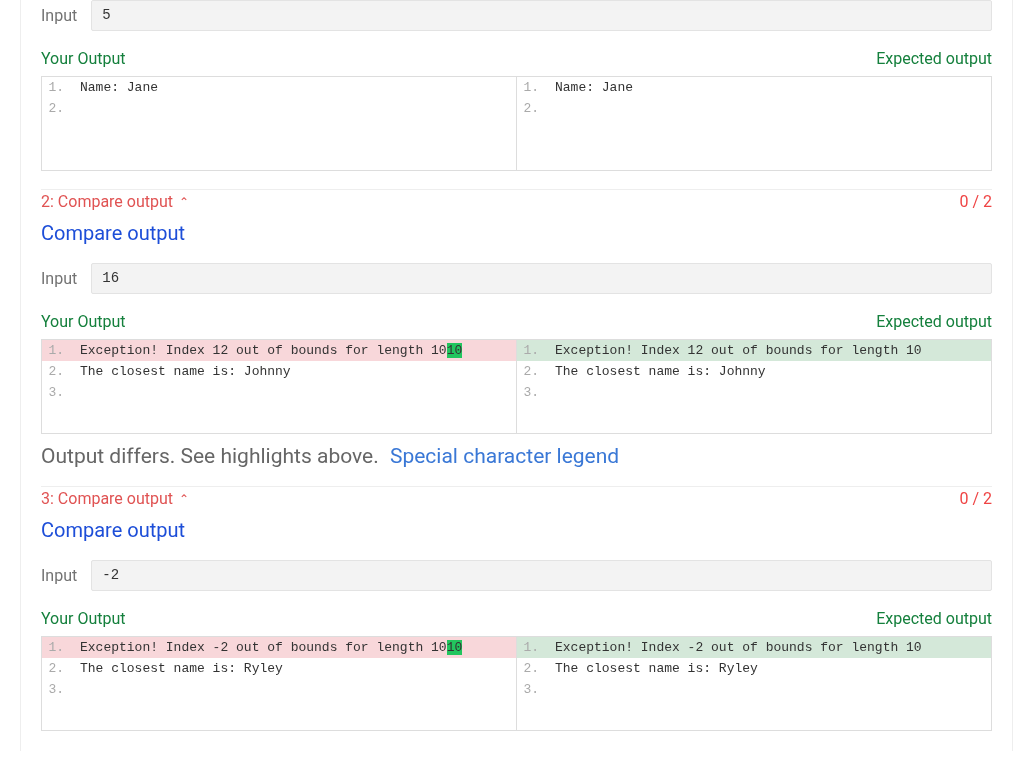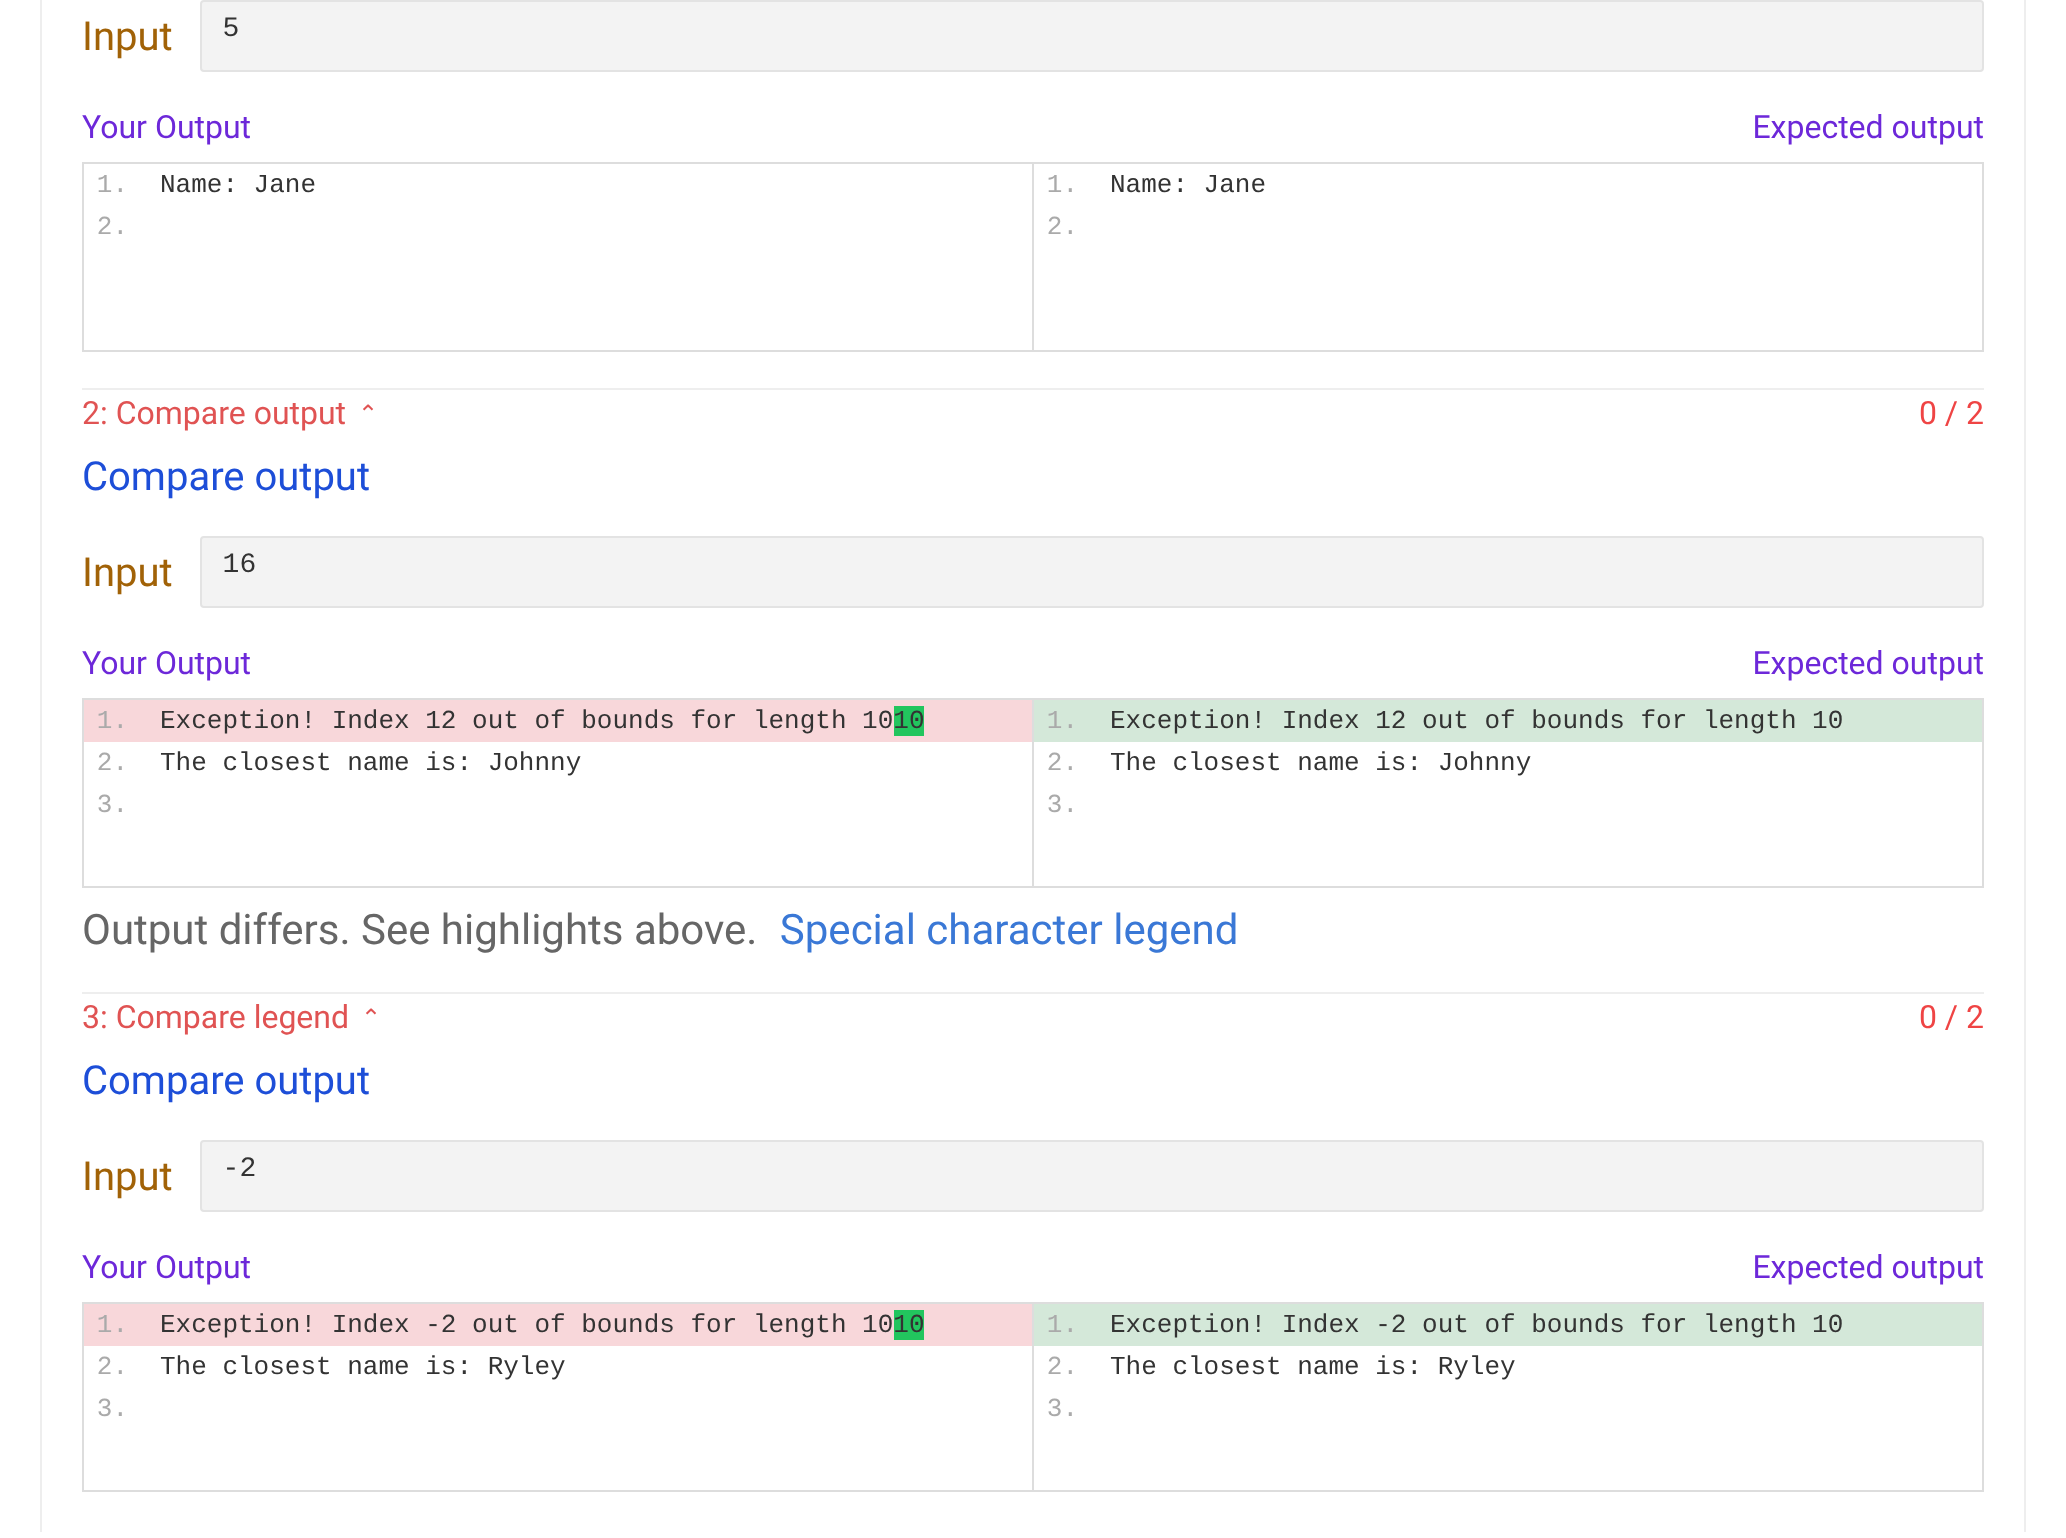--- a/index.html
+++ b/index.html
@@ -17,38 +17,38 @@
     border-left: 1px solid #eee;
     border-right: 1px solid #eee;
     padding: 0 20px 20px 20px;
   }
   .input-row {
     display: flex;
     align-items: stretch;
     margin-bottom: 18px;
   }
   .input-label {
-    color: #a16207;
-    font-size: 20px;
+    color: #737373;
+    font-size: 16px;
     padding: 6px 14px 6px 0;
   }
   .input-box {
     flex: 1;
     background: #f3f3f3;
     border: 1px solid #e3e3e3;
     border-radius: 2px;
     font-family: "Consolas", "Menlo", "Courier New", monospace;
     font-size: 14px;
     padding: 6px 10px;
     color: #333;
   }
   .io-header {
     display: flex;
     justify-content: space-between;
-    color: #6d28d9;
+    color: #15803d;
     font-size: 16px;
     margin-bottom: 8px;
   }
   .io-grid {
     display: flex;
     border: 1px solid #ddd;
     min-height: 95px;
   }
   .io-col {
     flex: 1;
@@ -184,21 +184,21 @@
     </div>
     <div class="diff-note">
       <span>Output differs. See highlights above.</span>
       <a class="link">Special character legend</a>
     </div>
   </div>
 
   <div class="section-sep">
     <div class="section-head">
       <div class="sh-left">
-        <span>3: Compare legend</span>
+        <span>3: Compare output</span>
         <span class="chev">⌃</span>
       </div>
       <div class="sh-right">0 / 2</div>
     </div>
     <div class="subtitle">Compare output</div>
 
     <div class="input-row">
       <div class="input-label">Input</div>
       <div class="input-box">-2</div>
     </div>

